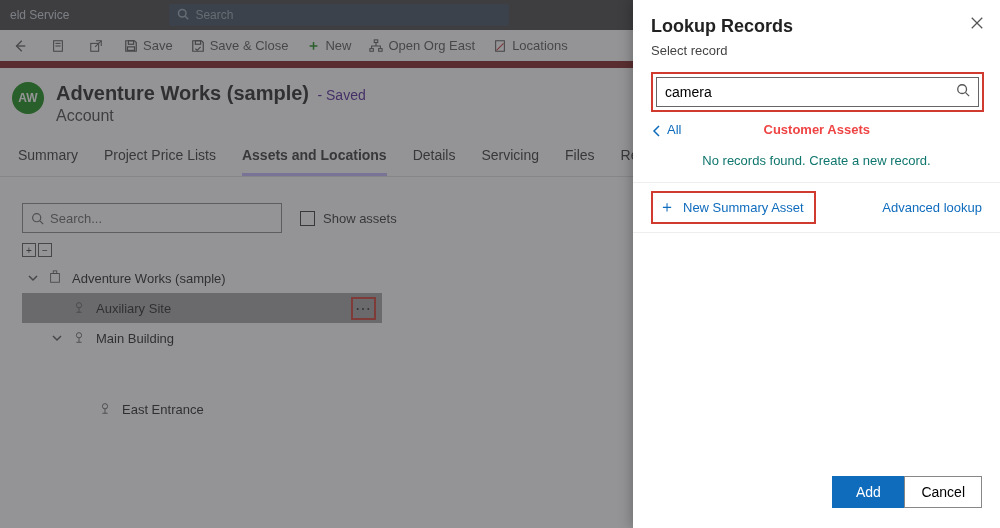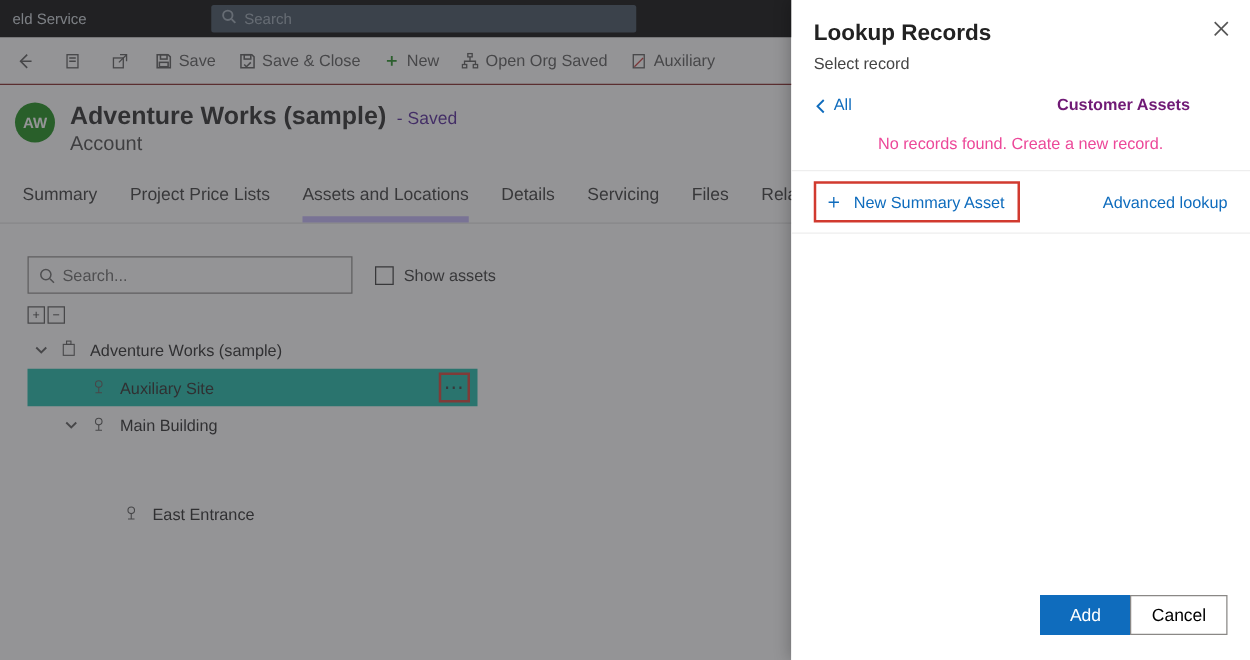--- a/index.html
+++ b/index.html
@@ -1,59 +1,59 @@
 <!DOCTYPE html>
 <html><head>
 <meta charset="utf-8">
 <style>
   * { box-sizing: border-box; margin: 0; padding: 0; font-family: "Segoe UI", Arial, sans-serif; }
   html, body { width: 1000px; height: 528px; overflow: hidden; background: #fff; }
   .root { position: relative; width: 1000px; height: 528px; }
 
   
   .app { width: 1000px; height: 528px; position: absolute; top: 0; left: 0; }
-  .topbar { height: 30px; background: #000000; color: #cfd6dc; display: flex; align-items: center; padding: 0 10px; }
+  .topbar { height: 30px; background: #404040; color: #cfd6dc; display: flex; align-items: center; padding: 0 10px; }
   .service-label { font-size: 12px; color: #cbd2d8; }
   .global-search-wrap { margin-left: 100px; height: 22px; width: 340px; background: #3a4a59; border-radius: 2px; display: flex; align-items: center; padding: 0 8px; }
   .global-search-wrap .icon { color: #9aa7b3; margin-right: 6px; }
   .global-search-wrap .gs-text { color: #9aa7b3; font-size: 12px; }
 
-  .cmdbar { height: 38px; border-bottom: 1px solid #7f1d1d; display: flex; align-items: center; padding: 0 10px; gap: 18px; background:#fff; }
+  .cmdbar { height: 38px; border-bottom: 7px solid #7f1d1d; display: flex; align-items: center; padding: 0 10px; gap: 18px; background:#fff; }
   .cmdbar .iconbtn { color: #555; display:flex; align-items:center; gap:5px; font-size:13px; }
   .cmdbar svg { width: 14px; height: 14px; }
   .icon-only { width:20px; display:flex; justify-content:center; }
 
   .record-header { padding: 14px 4px 10px 12px; display:flex; align-items:flex-start; gap:12px; }
   .avatar { width: 32px; height: 32px; border-radius: 50%; background: #128a10; color:#fff; display:flex; align-items:center; justify-content:center; font-size:12px; font-weight:600; }
   .titleblock h1 { font-size: 20px; font-weight: 600; color:#222; display:inline; }
   .titleblock .saved { font-size: 14px; color:#4c1d95; margin-left:4px; }
   .titleblock .subtitle { font-size: 16px; color:#444; margin-top:2px; }
   .stats { margin-left:auto; display:flex; gap:20px; padding-right:6px; }
   .stat { text-align:right; border-left:1px solid #d8d8d8; padding-left:16px; }
   .stat:first-child { border-left:none; }
   .stat .v { font-size:14px; font-weight:600; color:#222; }
   .stat .l { font-size:11px; color:#666; }
 
   .tabs { display:flex; gap:26px; padding: 6px 18px 0 18px; border-bottom:1px solid #e1e1e1; font-size:14px; color:#333; }
   .tabs .tab { padding: 6px 0 10px 0; cursor:pointer; }
-  .tabs .tab.active { font-weight:400; border-bottom:5px solid #c4b5fd;text-align:center; }
+  .tabs .tab.active { font-weight:700; border-bottom:3px solid #c4b5fd;text-align:center; }
 
   .body-area { padding: 26px 22px; }
   .search-row { display:flex; align-items:center; gap:18px; }
   .local-search { width: 260px; height: 30px; border:1px solid #8a8886; display:flex; align-items:center; padding:0 8px; color:#666; font-size:13px; }
   .local-search svg { margin-right:6px; }
   .check-row { display:flex; align-items:center; gap:8px; font-size:13px; color:#333; }
   .check-row .cbox { width:15px; height:15px; border:1px solid #333; }
 
   .expctl { margin-top:10px; display:flex; gap:2px; }
   .expctl .eb { width:14px; height:14px; border:1px solid #555; font-size:10px; display:flex; align-items:center; justify-content:center; color:#333; }
 
   .tree { margin-top:6px; font-size:13px; color:#222; }
   .tree .row { height:30px; display:flex; align-items:center; gap:10px; position:relative; }
-  .tree .row.sel { background:#14b8a6; }
+  .tree .row.sel { background:#a3a3a3; }
   .tree .indent-0 { padding-left: 6px; }
   .tree .indent-1 { padding-left: 30px; }
   .tree .indent-2 { padding-left: 56px; margin-top: 41px; }
   .tree .chev { width:10px; display:flex; justify-content:center; color:#555; }
   .tree .nicon svg { width:14px; height:14px; stroke:#555; fill:none; }
   .more { width:360px; }
   .more-actions { display:flex; align-items:center; position:absolute; right:6px; }
   .dots { font-size:16px; letter-spacing:1px; color:#333; }
   .hl-red { outline:2px solid #d13a2f; outline-offset:-2px; padding:2px 4px; display:inline-flex; align-items:center; justify-content:center; }
 
@@ -64,22 +64,22 @@
   .panel { position:absolute; top:0; right:0; width: 367px; height:528px; background:#fff; box-shadow: -2px 0 12px rgba(0,0,0,0.25); display:flex; flex-direction:column; }
   .panel-hd { padding: 16px 16px 6px 18px; display:flex; justify-content:space-between; align-items:flex-start; }
   .panel-hd h2 { font-size:18px; font-weight:600; color:#222; }
   .panel-sub { font-size:13px; color:#444; padding: 0 18px 8px 18px; }
   .panel-search-wrap { margin: 6px 16px 0 18px; }
   .hl-outline { border:2px solid #d13a2f; padding:3px; }
   .panel-search { height: 30px; border:1px solid #666; display:flex; align-items:center; padding:0 8px; }
   .panel-search input { border:none; outline:none; flex:1; font-size:14px; }
   .panel-tabs { display:flex; align-items:center; padding: 10px 18px 6px 18px; font-size:13px; }
   .panel-tabs .all { color:#0f6cbd; display:flex; align-items:flex-end; gap:4px; }
-  .panel-tabs .mid { flex:1; text-align:right; font-weight:600; color:#701a75; }
-  .panel-empty { text-align:center; font-size:13px; color:#ec4899; padding: 10px 0 14px 0; }
+  .panel-tabs .mid { flex:1; text-align:center; font-weight:600; color:#ef4444; }
+  .panel-empty { text-align:center; font-size:13px; color:#0f766e; padding: 10px 0 14px 0; }
   .panel-actions { border-top:1px solid #eee; border-bottom:1px solid #eee; display:flex; align-items:center; justify-content:space-between; padding: 8px 18px; font-size:13px; }
   .new-asset { display:inline-flex; align-items:center; gap:8px; color:#0f6cbd; }
   .adv { color:#0f6cbd; }
   .panel-footer { margin-top:auto; display:flex; justify-content:flex-end; padding: 14px 18px 20px 18px; }
   .btn { height:32px; min-width:72px; display:flex; align-items:center; justify-content:center; font-size:14px; padding:0 16px; border:1px solid #8a8886; background:#fff; }
   .btn.primary { background:#0f6cbd; color:#fff; border:none; }
 
   .closebtn svg { width:14px; height:14px; stroke:#555; }
 
   .green-plus { color:#1a8a1a; font-weight:600; font-size:14px; }
@@ -145,28 +145,28 @@
       <span class="green-plus">＋</span>
       <span>New</span>
     </span>
     <span class="iconbtn">
       <svg viewBox="0 0 16 16" stroke="#555" fill="none" stroke-width="1.2">
             <rect x="6" y="1" width="4" height="3"></rect>
             <rect x="1" y="11" width="4" height="3"></rect>
             <rect x="11" y="11" width="4" height="3"></rect>
             <path d="M8 4v4M3 11V8h10v3"></path>
           </svg>
-      <span>Open Org Saved</span>
+      <span>Open Org East</span>
     </span>
     <span class="iconbtn">
       <svg viewBox="0 0 16 16" stroke="#555" fill="none" stroke-width="1.2">
             <rect x="3" y="2" width="10" height="12"></rect>
             <line class="deact-red" stroke="#c53030" x1="4" y1="13" x2="12" y2="5"></line>
           </svg>
-      <span>Auxiliary</span>
+      <span>Locations</span>
     </span>
   </div>
 
   <div class="record-header">
     <div class="avatar">
           <span>AW</span>
         </div>
     <div class="titleblock">
       <h1>Adventure Works (sample)</h1>
       <span class="saved">- Saved</span>
@@ -277,20 +277,33 @@
     <h2>Lookup Records</h2>
     <span class="closebtn">
       <svg viewBox="0 0 16 16" fill="none" stroke-width="1.5" stroke="#555">
             <line x1="2" y1="2" x2="14" y2="14"></line>
             <line x1="14" y1="2" x2="2" y2="14"></line>
           </svg>
     </span>
   </div>
   <div class="panel-sub">Select record</div>
 
+  <div class="panel-search-wrap">
+    <div class="hl-outline">
+      <div class="panel-search">
+        <input type="text" value="camera" style="">
+        <span>
+          <svg viewBox="0 0 16 16" width="14" height="14" fill="none" stroke="#555" stroke-width="1.5">
+                <circle cx="7" cy="7" r="5"></circle>
+                <line x1="11" y1="11" x2="15" y2="15"></line>
+              </svg>
+        </span>
+      </div>
+    </div>
+  </div>
 
   <div class="panel-tabs">
     <span class="all">
       <svg width="12" height="12" viewBox="0 0 12 12" fill="none" stroke="#0f6cbd" stroke-width="1.5">
             <path d="M8 1 L3 6 L8 11"></path>
           </svg>
       <span>All</span>
     </span>
     <span class="mid">Customer Assets</span>
     <span style="width:30px"></span>

